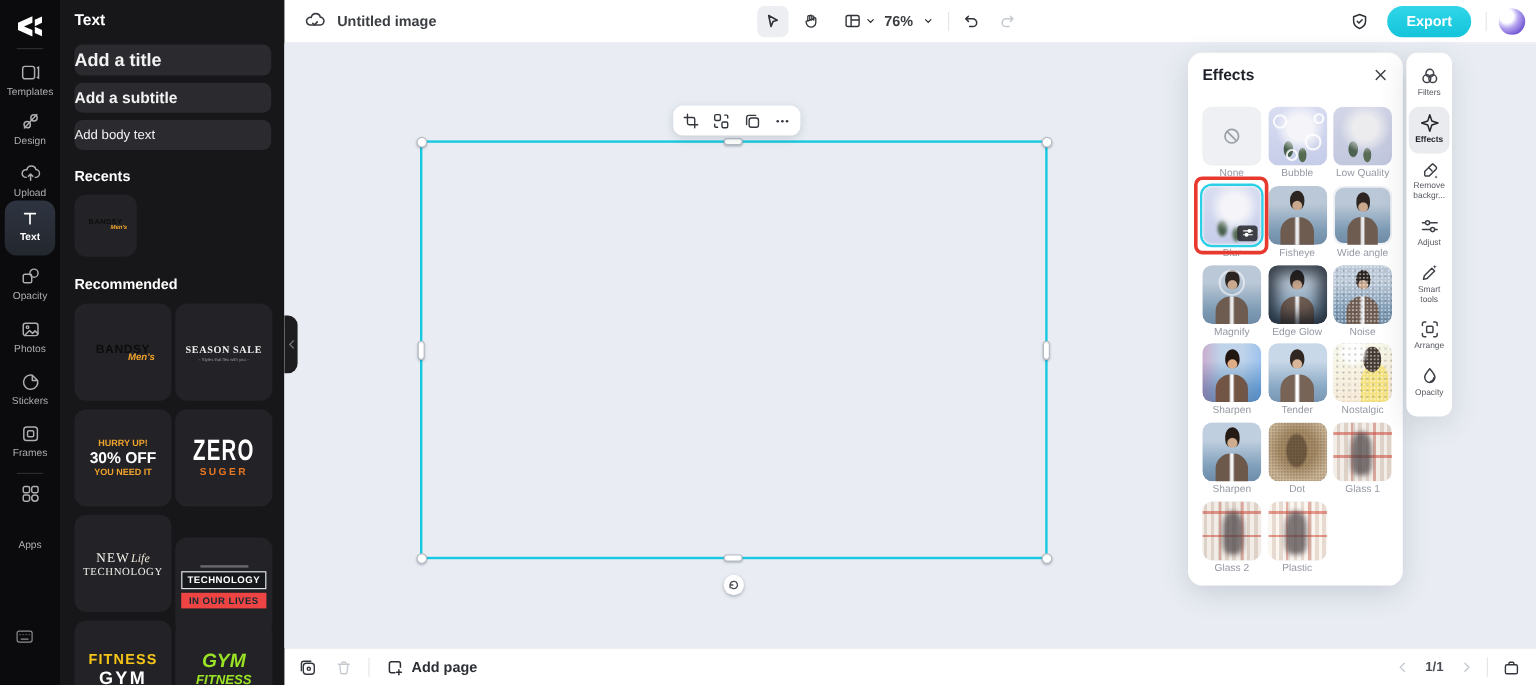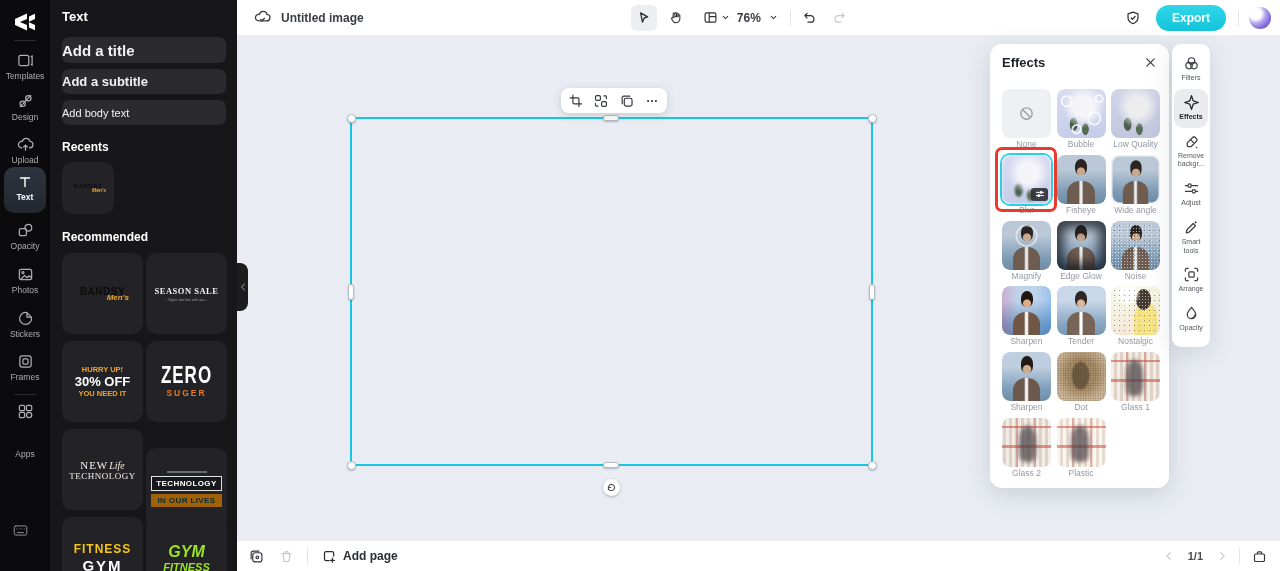--- a/index.html
+++ b/index.html
@@ -33,21 +33,21 @@
   .t-season-s{color:#9b9b9b;font-size:3.5px;margin-top:2px;}
   .t-or{color:#f0a32c;font-weight:bold;}
   .t-wh{color:#fff;font-weight:bold;}
   .t-zero{color:#fff;font-weight:bold;transform:scaleY(1.45);letter-spacing:1px;}
   .t-suger{color:#e87722;font-weight:bold;letter-spacing:2px;margin-top:2px;}
   .t-serif{font-family:"Liberation Serif",serif;color:#f3f0ea;}
   .t-script{font-family:"Liberation Serif",serif;font-style:italic;color:#efe8d8;}
   .t-techline{width:40px;height:2px;background:#6a6a6e;margin-bottom:3px;}
   .t-techbox{border:1px solid #dfe3e6;background:#17181c;color:#fff;font-weight:bold;
     font-size:8px;padding:2px 4px;letter-spacing:.4px;}
-  .t-livesbox{background:#a16207;color:#0e2b33;font-weight:bold;font-size:8px;
+  .t-livesbox{background:#ef4444;color:#0e2b33;font-weight:bold;font-size:8px;
     padding:2px 6px;margin-top:3px;letter-spacing:.4px;}
   .t-fit{color:#f5c518;font-weight:bold;letter-spacing:1px;}
   .t-gymw{color:#fff;font-weight:bold;letter-spacing:2px;margin-top:1px;}
   .t-gymg{color:#9be325;font-weight:bold;font-style:italic;}
   
   .topbar{left:237px;top:0;width:1043px;height:36px;background:#fff;border-bottom:1px solid #edeff2;z-index:25;
     display:flex;align-items:center;}
   .tb-title{font-size:12px;font-weight:bold;color:#3a3d42;}
   .tb-btn{width:26px;height:26px;border-radius:6px;display:flex;align-items:center;justify-content:center;cursor:pointer;}
   .tb-btn.sel{background:#eceef1;}

